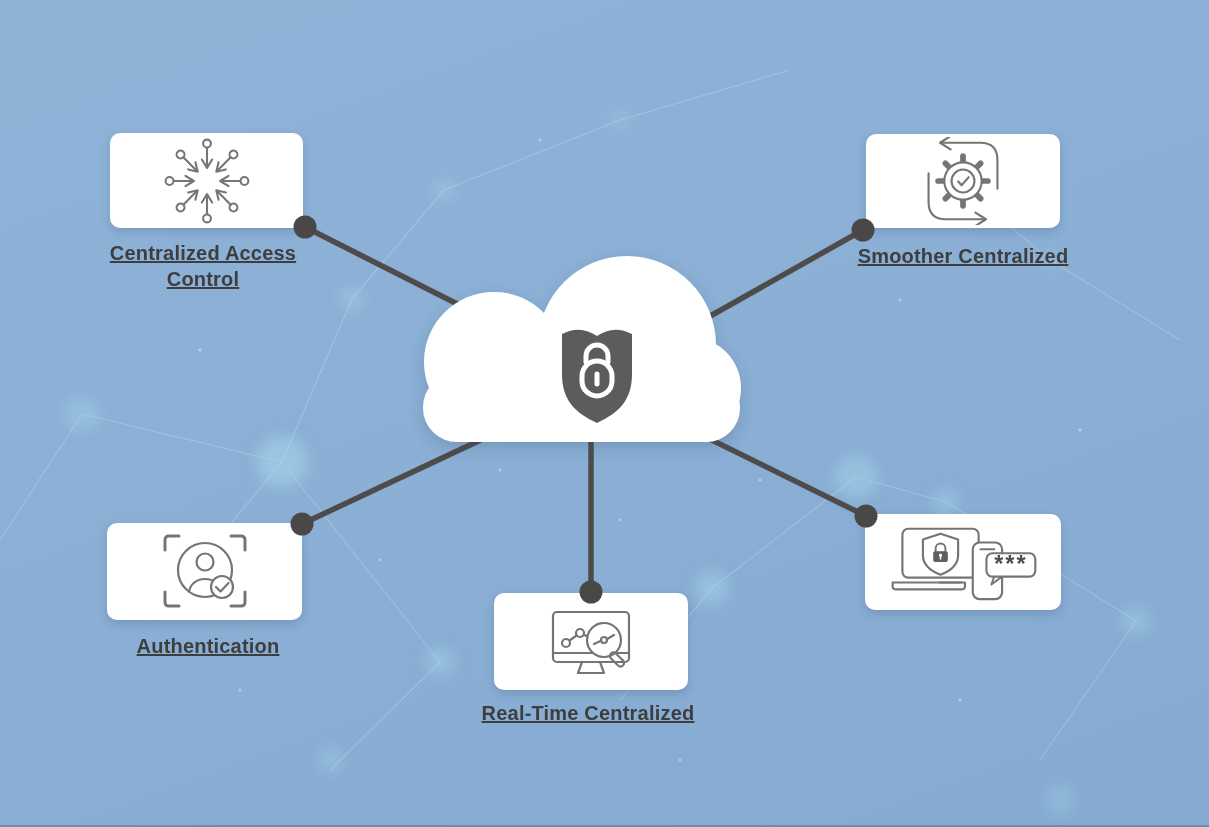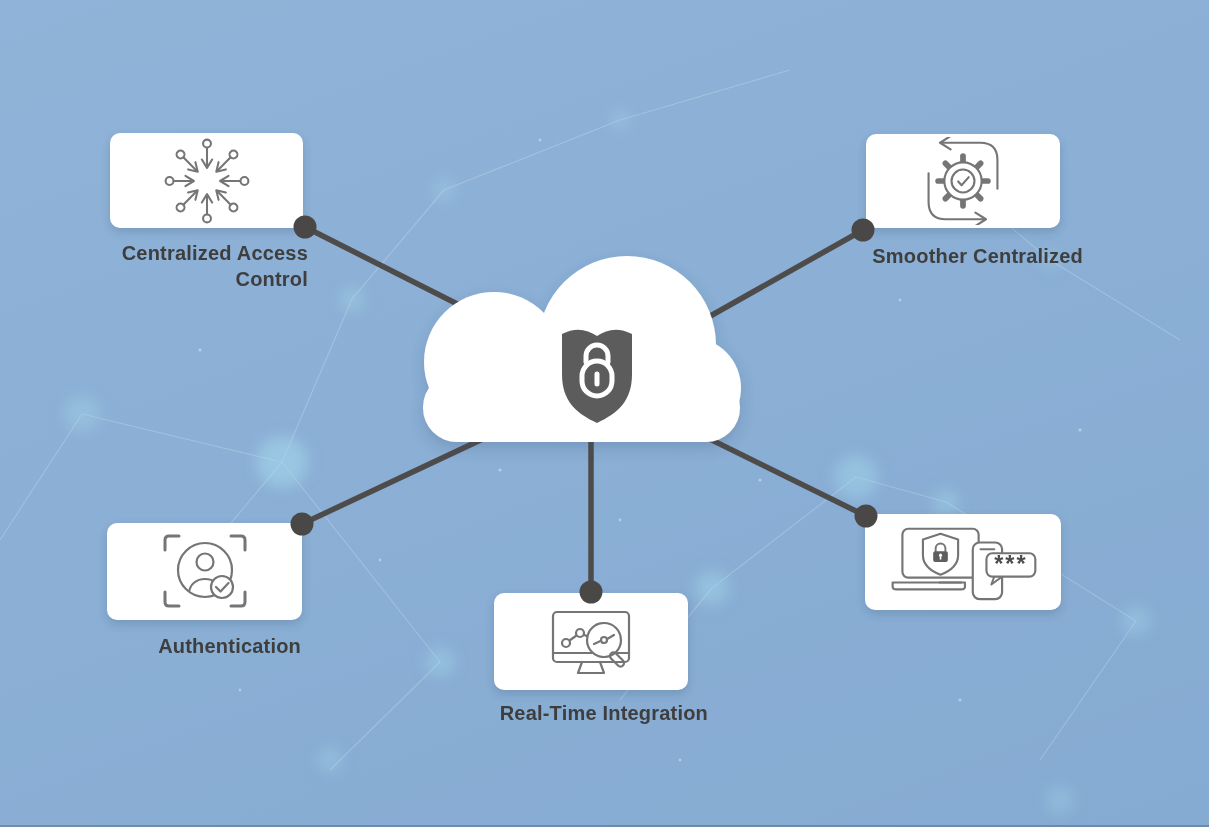--- a/index.html
+++ b/index.html
@@ -14,26 +14,27 @@
   .layer{position:absolute;left:0;top:0;width:1209px;height:827px;pointer-events:none;}
   .card{
     position:absolute;
     background:#ffffff;
     border-radius:10px;
     box-shadow:0 4px 10px rgba(30,50,80,0.18);
     display:flex;align-items:center;justify-content:center;
   }
   .node-label{
     position:absolute;
-    text-align:right;
+    text-align:center;
     color:#3e3e3e;
     font-size:20px;
     font-weight:700;
     line-height:1.32;
     letter-spacing:0.2px;
+    text-decoration:underline;
   }
   .bottom-edge{
     position:absolute;left:0;bottom:0;width:100%;height:2px;
     background:rgba(70,85,105,0.38);
   }
   .icon{stroke:#757575;fill:none;stroke-width:2.2;stroke-linecap:round;stroke-linejoin:round;}
 </style>
 </head>
 <body>
 
@@ -186,22 +187,22 @@
       <rect x="22" y="-20" width="30" height="58" rx="7" fill="#ffffff"></rect>
       <line x1="30" y1="-13" x2="44" y2="-13" stroke-width="2.2"></line>
       <path d="M 44,15 L 41,23 L 52,15" fill="#ffffff" stroke-width="2"></path>
       <rect x="36" y="-9" width="50" height="24" rx="6" fill="#ffffff"></rect>
       <text x="61" y="10" text-anchor="middle" font-size="24" font-weight="bold" fill="#4c4c4c" stroke="none" letter-spacing="2">***</text>
     </svg>
   </div>
 
   <div class="node-label" style="left:98px;top:240px;width:210px;">Centralized Access Control</div>
   <div class="node-label" style="left:843px;top:243px;width:240px;">Smoother Centralized</div>
-  <div class="node-label" style="left:101px;top:633px;width:200px;">Authentication</div>
-  <div class="node-label" style="left:468px;top:700px;width:240px;">Real-Time Integration</div>
+  <div class="node-label" style="left:108px;top:633px;width:200px;">Authentication</div>
+  <div class="node-label" style="left:468px;top:700px;width:240px;">Real-Time Centralized</div>
 
   <svg class="layer" viewBox="0 0 1209 827">
     <defs>
       <filter id="cloudShadow" x="-30%" y="-30%" width="160%" height="160%">
         <feDropShadow dx="0" dy="6" stdDeviation="7" flood-color="#32476a" flood-opacity="0.22"></feDropShadow>
       </filter>
     </defs>
     <g stroke="#4e4b4b" stroke-width="5.5">
       <line x1="305" y1="227" x2="560" y2="356"></line>
       <line x1="863" y1="230" x2="650" y2="350"></line>

